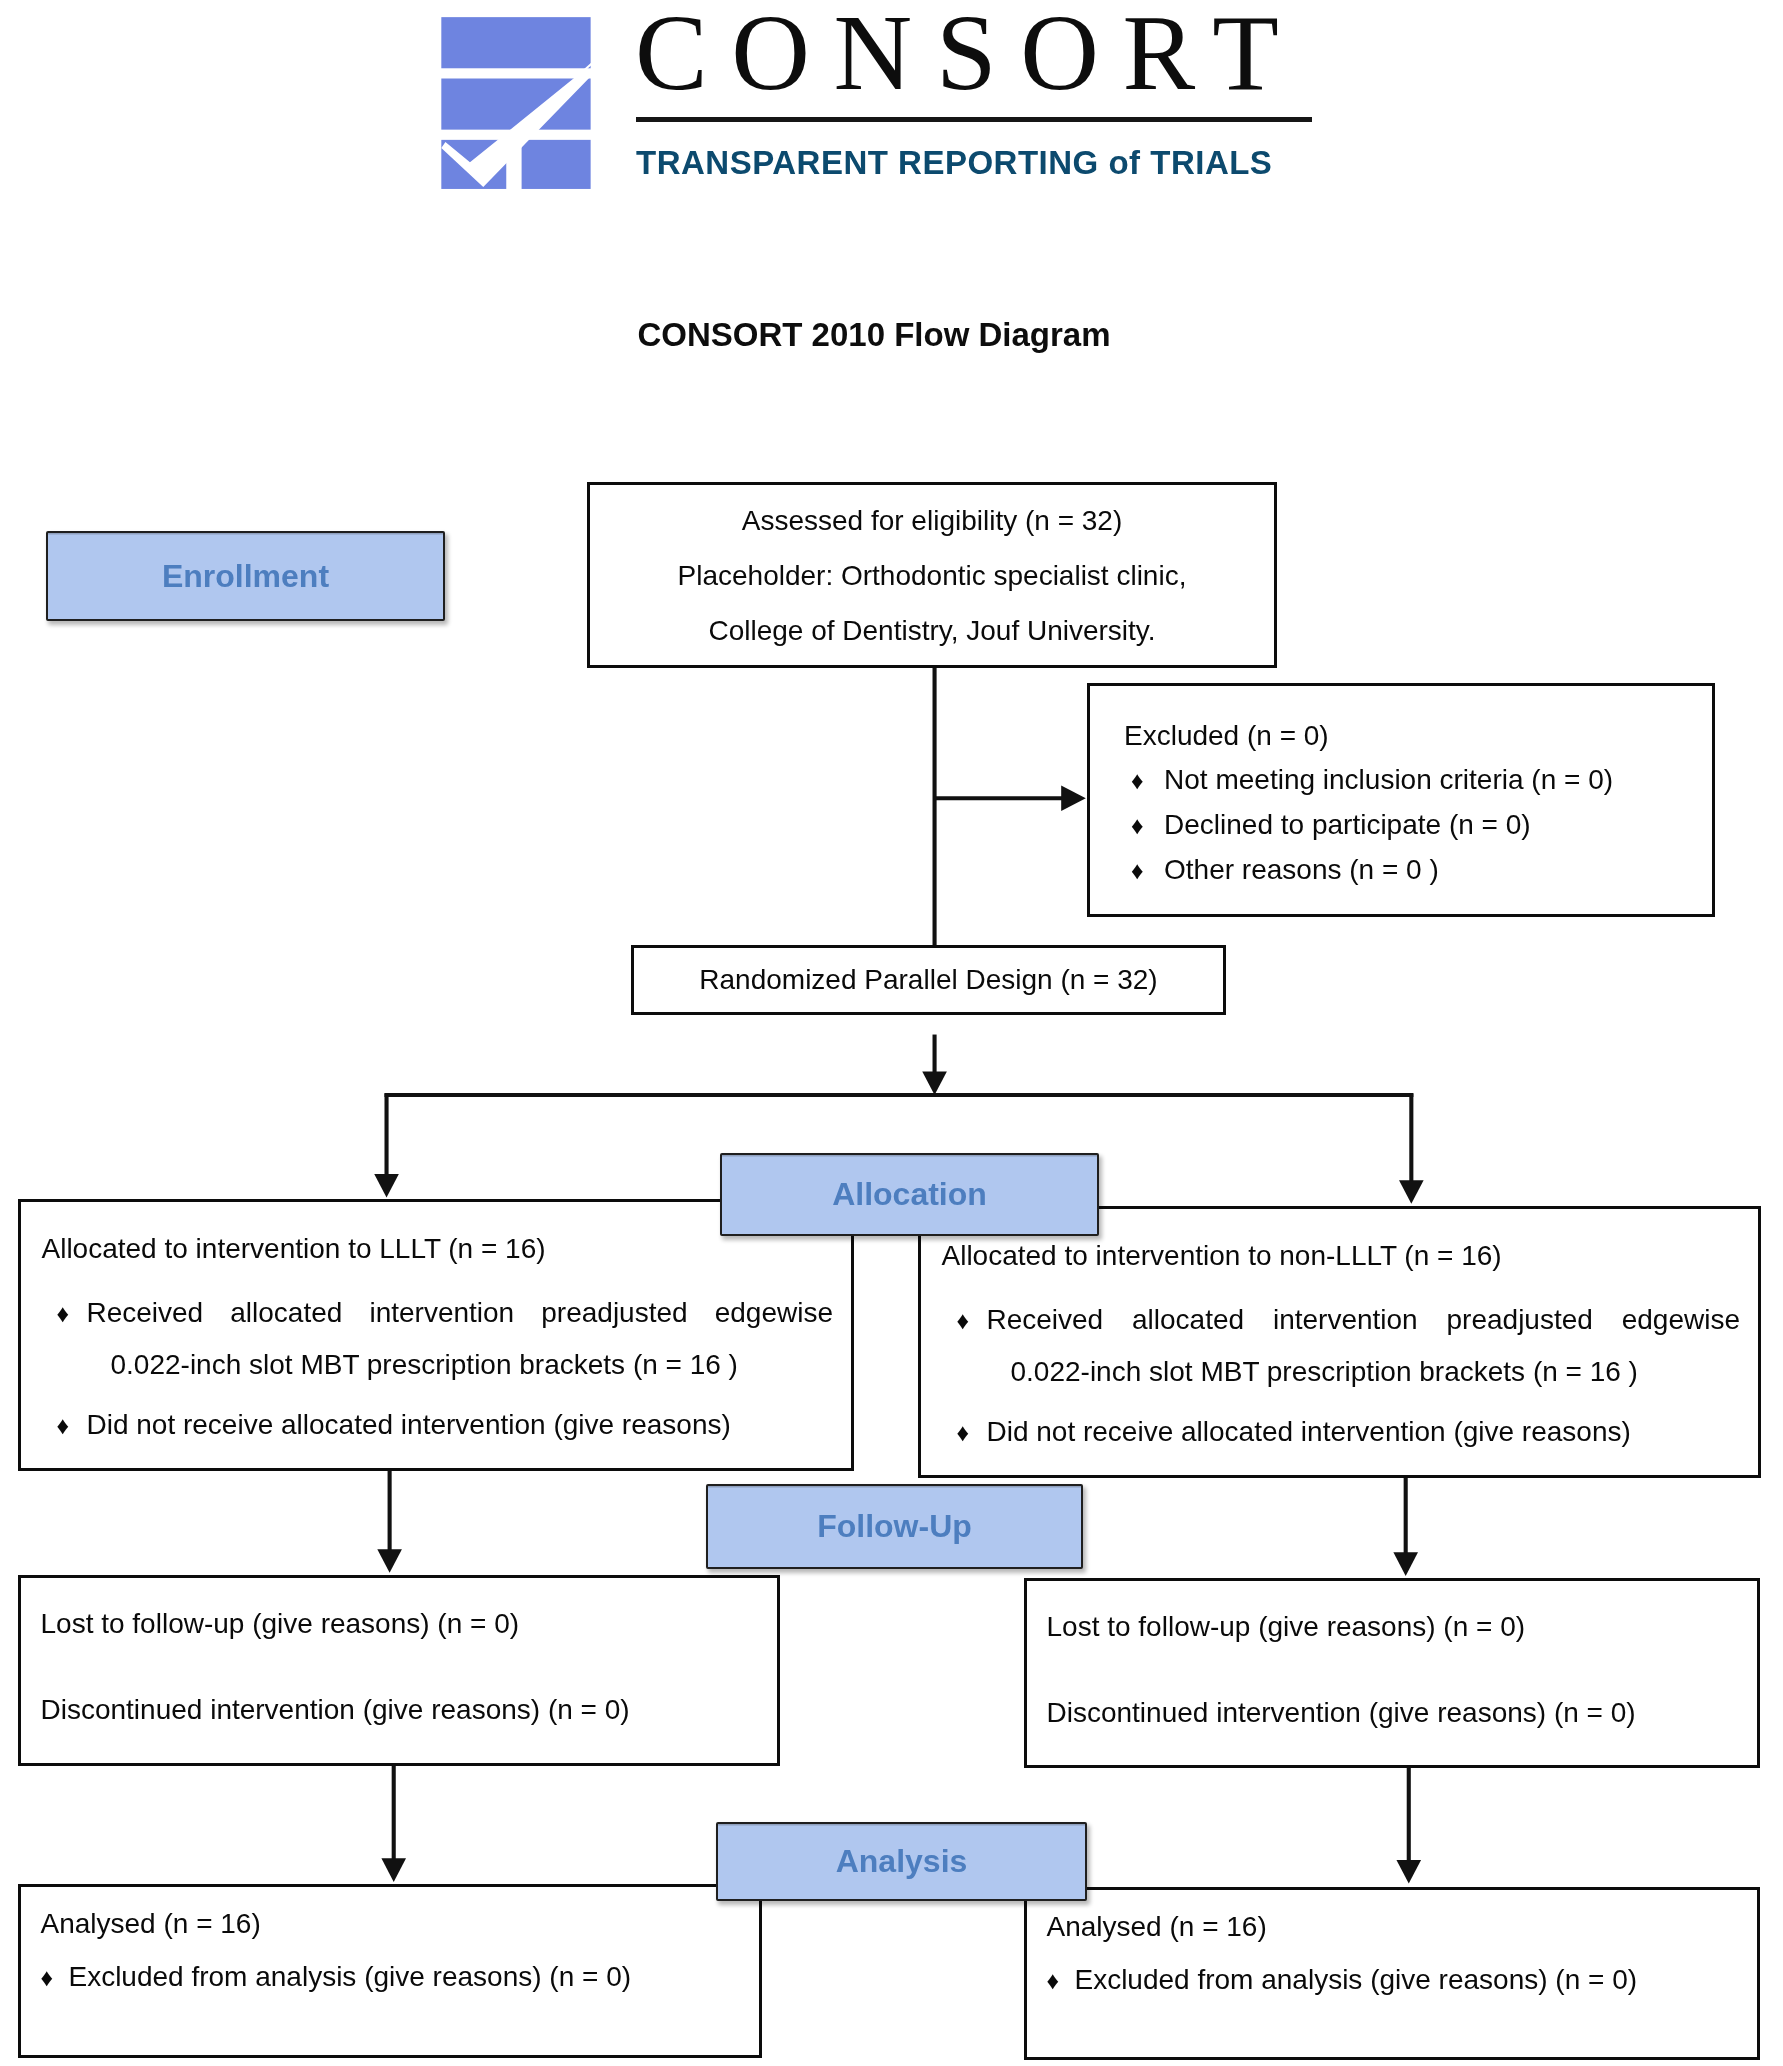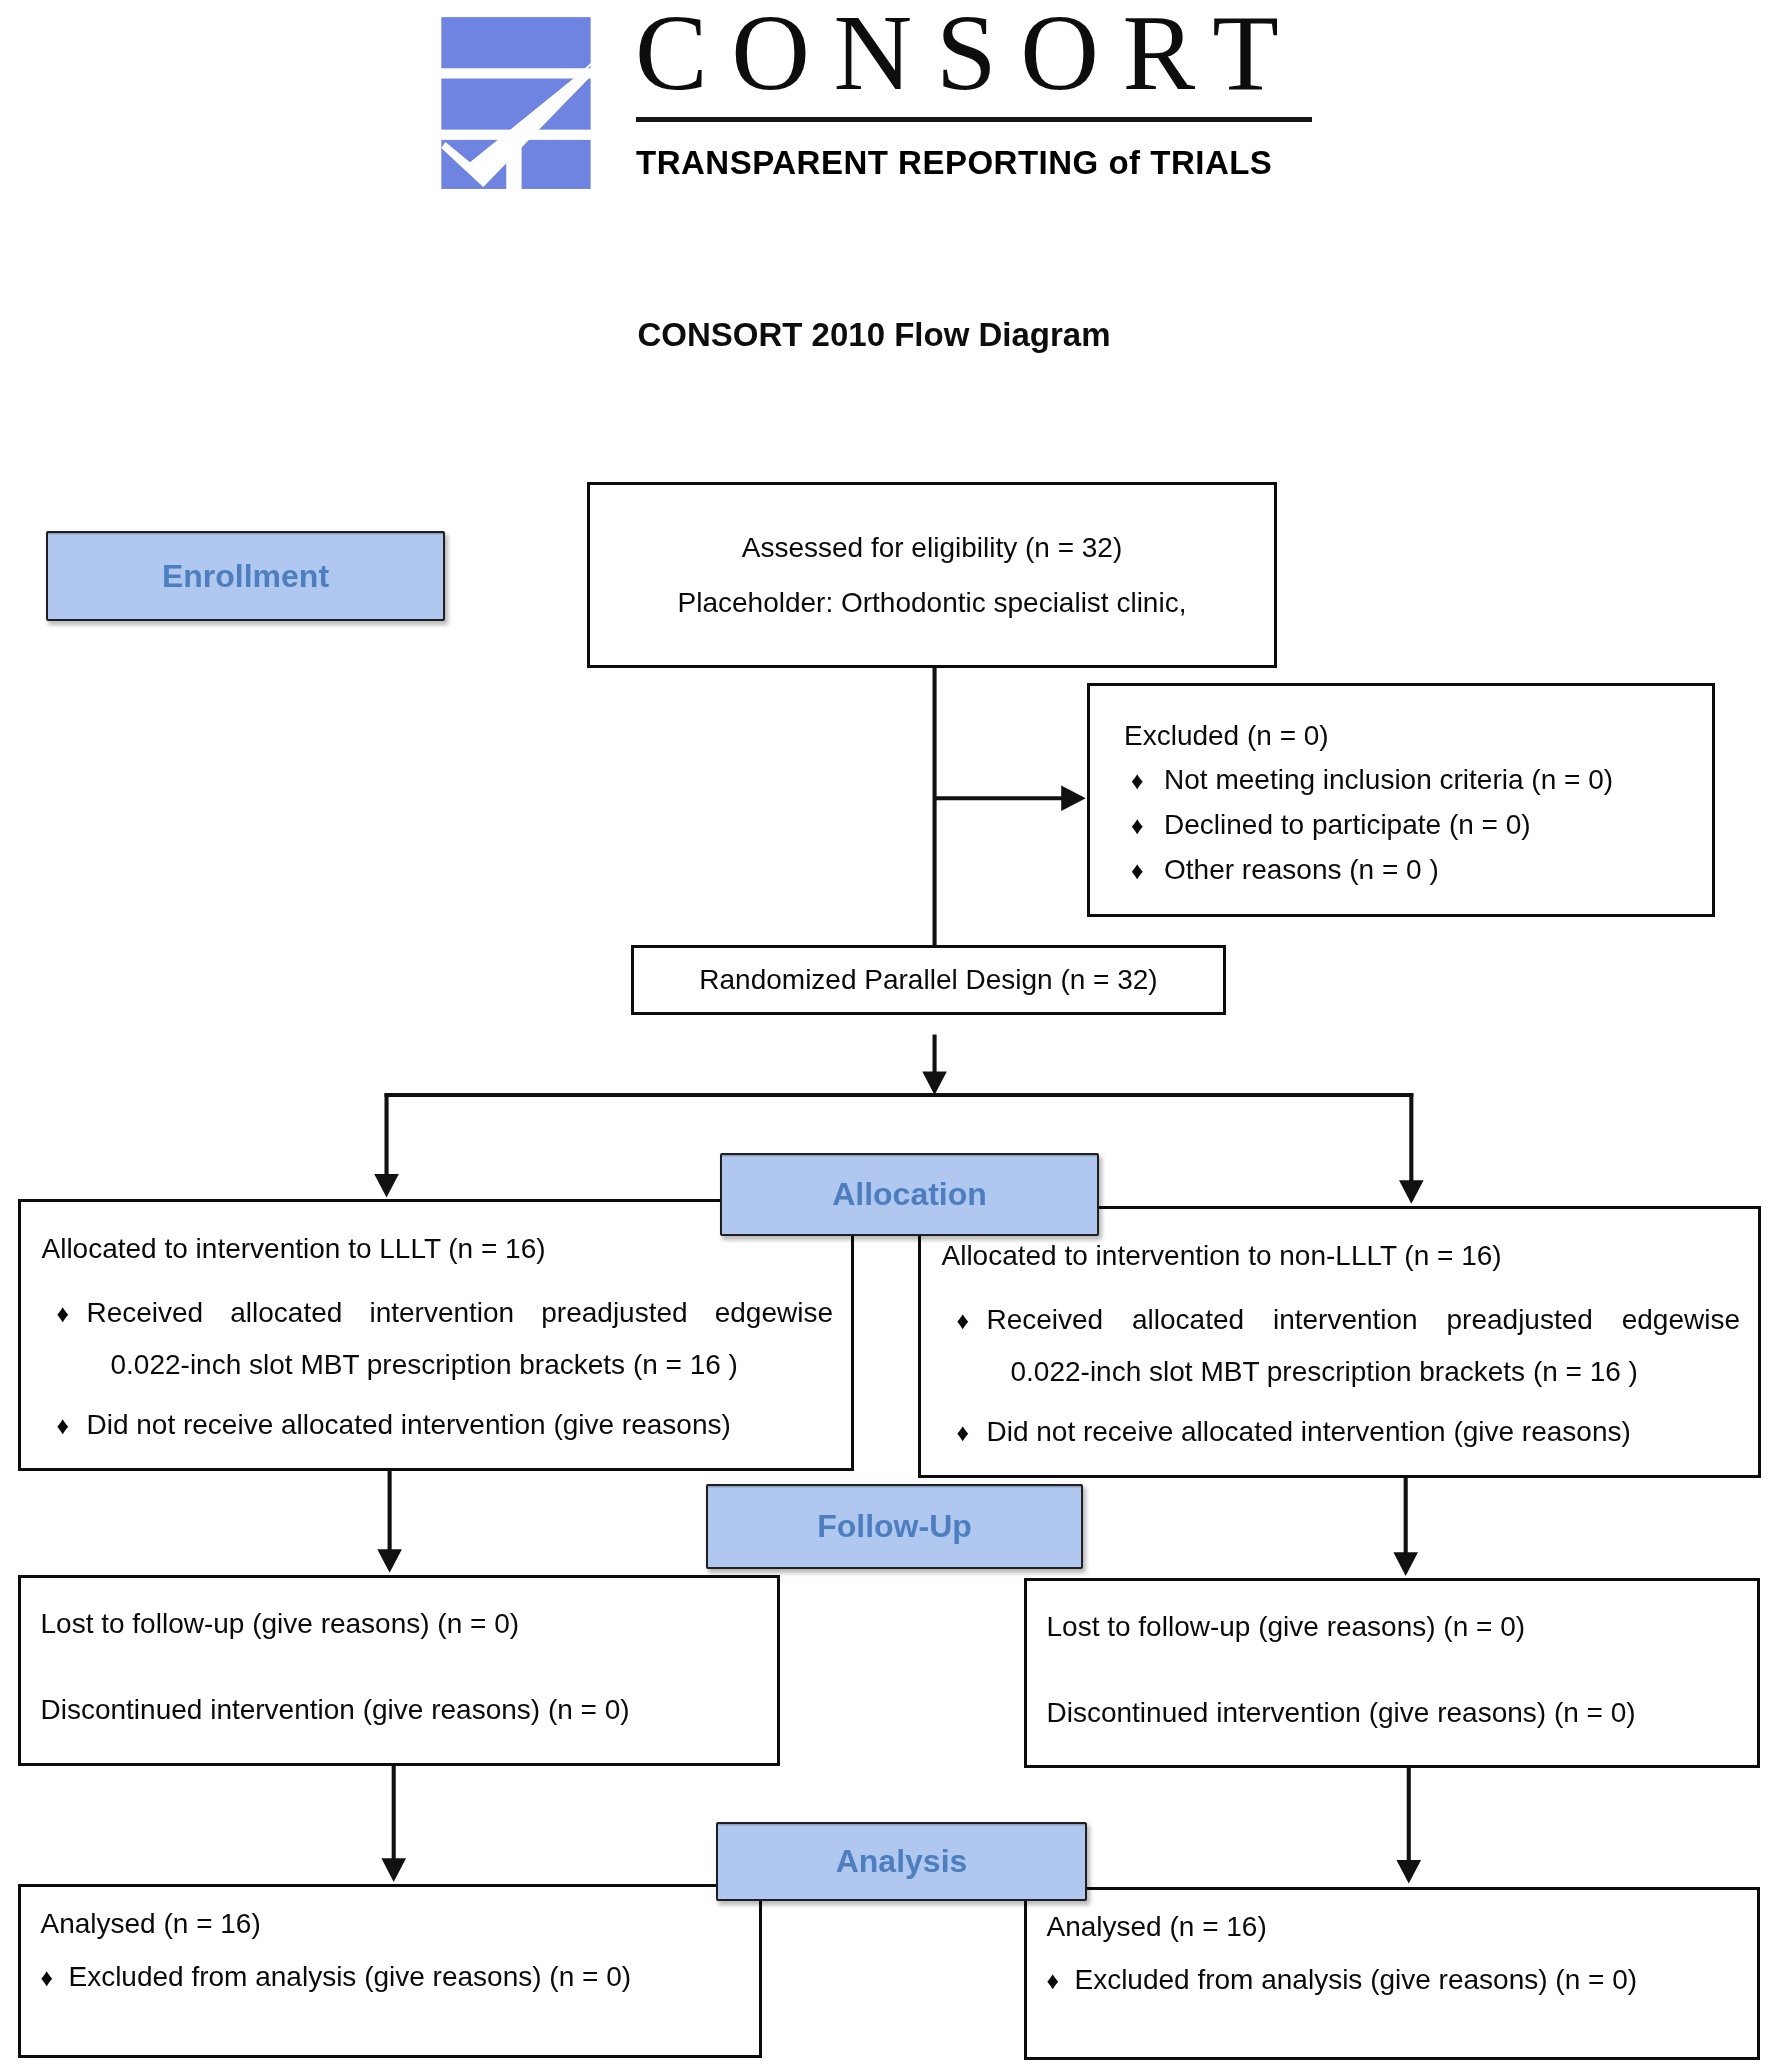--- a/index.html
+++ b/index.html
@@ -11,21 +11,21 @@
   
   .logo-icon{position:absolute;left:437px;top:11.3px;width:160px;height:180px;}
   .wordmark{
     position:absolute;left:635px;top:-6.2px;width:697px;height:118px;
     font-family:"Liberation Serif","DejaVu Serif",serif;font-weight:400;
     font-size:109px;line-height:118px;letter-spacing:23.6px;color:#0d0d0d;white-space:nowrap;
   }
   .logo-divider{position:absolute;left:636px;top:117px;width:676px;height:4.6px;background:#161616;}
   .tagline{
     position:absolute;left:636px;top:144px;width:682px;
-    font-weight:bold;font-size:33px;letter-spacing:0.5px;color:#000000;white-space:nowrap;
+    font-weight:bold;font-size:33px;letter-spacing:0.5px;color:#0c4a6e;white-space:nowrap;
   }
   
   .page-title{
     position:absolute;left:541px;top:316px;width:666px;text-align:center;
     font-size:33px;font-weight:bold;color:#0d0d0d;
   }
   
   .stage{
     position:absolute;z-index:6;background:#b0c7ef;border:2.6px solid #1f1f1f;
     border-radius:2px;display:flex;align-items:center;justify-content:center;
@@ -112,20 +112,21 @@
 </svg>
 
 <div class="stage stage-enrollment">Enrollment</div>
 <div class="stage stage-allocation">Allocation</div>
 <div class="stage stage-followup">Follow-Up</div>
 <div class="stage stage-analysis">Analysis</div>
 
 <div class="box box-assessed">
   <div class="ln">Assessed for eligibility (n = 32)</div>
   <div class="ln">Placeholder: Orthodontic specialist clinic,</div>
+  <div class="ln">College of Dentistry, Jouf University.</div>
 </div>
 
 <div class="box box-excluded">
   <div class="hd">Excluded (n = 0)</div>
   <div class="bl"><span class="dm">♦</span><span>Not meeting inclusion criteria (n = 0)</span></div>
   <div class="bl"><span class="dm">♦</span><span>Declined to participate (n = 0)</span></div>
   <div class="bl"><span class="dm">♦</span><span>Other reasons (n = 0 )</span></div>
 </div>
 
 <div class="box box-randomized">

